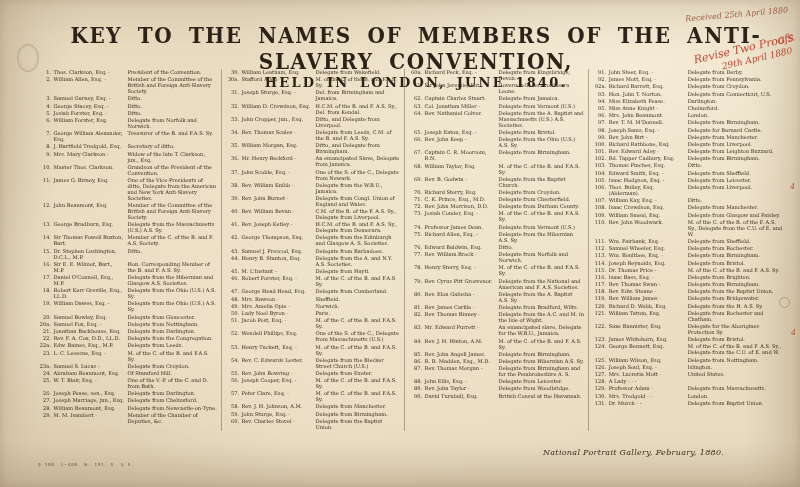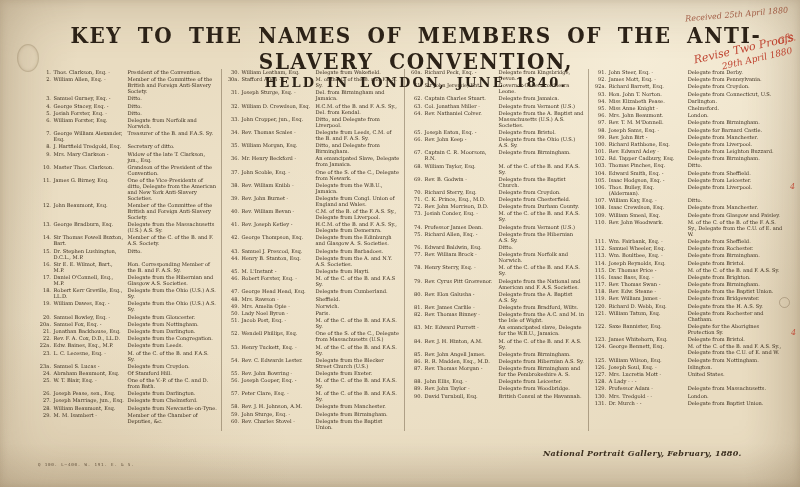--- a/index.html
+++ b/index.html
@@ -29,21 +29,21 @@
   .col-1{width:182px;}
   .col-2{width:177px;border-left:1px solid rgba(100,82,58,0.45);}
   .col-3{width:178px;border-left:1px solid rgba(100,82,58,0.45);}
   .col-4{width:196px;border-left:1px solid rgba(100,82,58,0.45);}
   .entry{display:flex;font-size:5.1px;line-height:1.18;margin-bottom:1.2px;color:#3a2d1e;}
   .num{width:14px;flex:none;text-align:right;padding-right:2.5px;}
   .name{width:71px;flex:none;padding-right:3px;}
   .col-4 .name{width:76px;}
   .desc{flex:1;}
   .footer-credit{
-    position:absolute;left:543px;top:448px;font-size:8px;font-style:italic;font-weight:700;color:#3a2d1e;
+    position:absolute;left:543px;top:448px;font-size:8px;font-style:italic;font-weight:400;color:#3a2d1e;
     letter-spacing:0.3px;
   }
   .printer-mark{
     position:absolute;left:38px;top:462px;font-size:4.2px;letter-spacing:0.8px;color:rgba(70,52,34,0.8);
     font-family:"DejaVu Sans Mono",monospace;
   }
   .note{font-style:italic;white-space:nowrap;}
   .received-note{
     position:absolute;right:12px;top:10px;transform:rotate(-5deg);
     font-size:8px;color:#9a5038;opacity:0.9;

